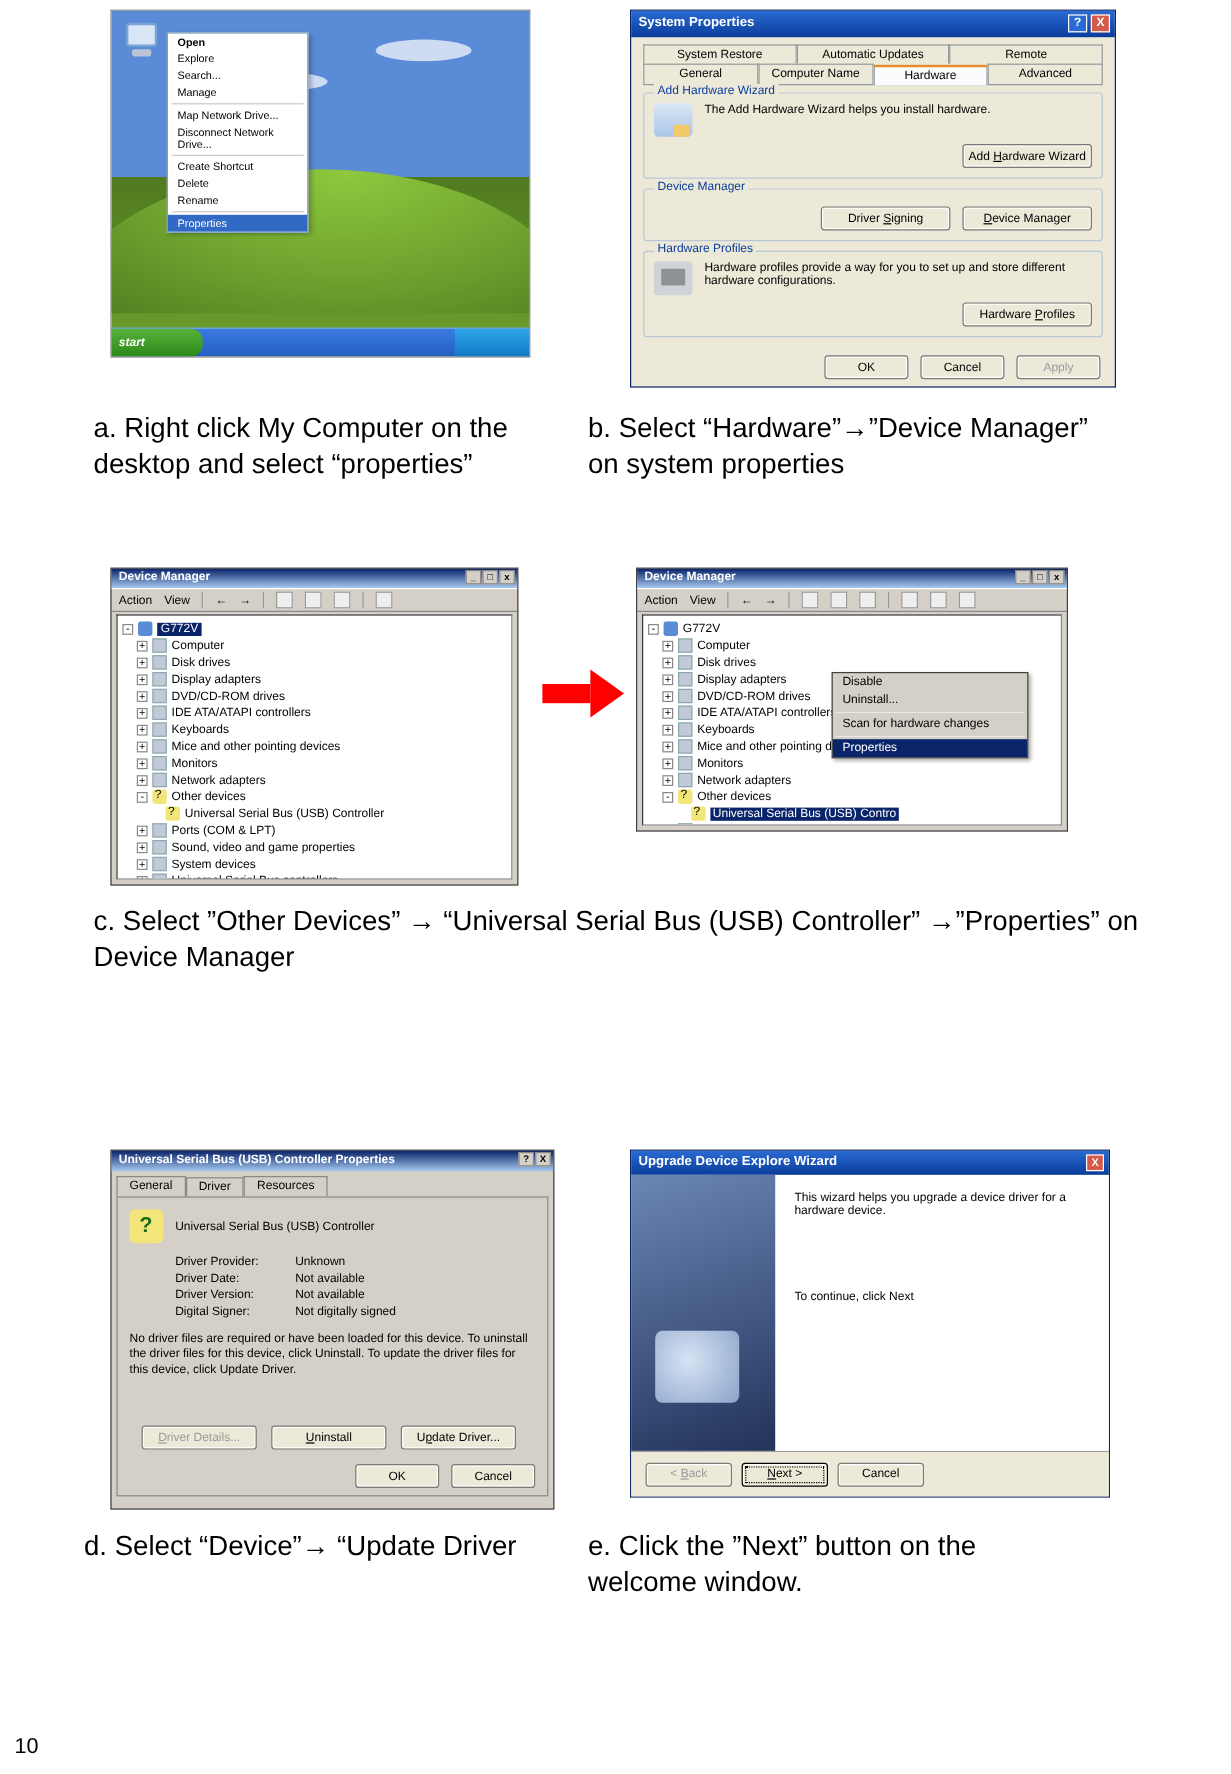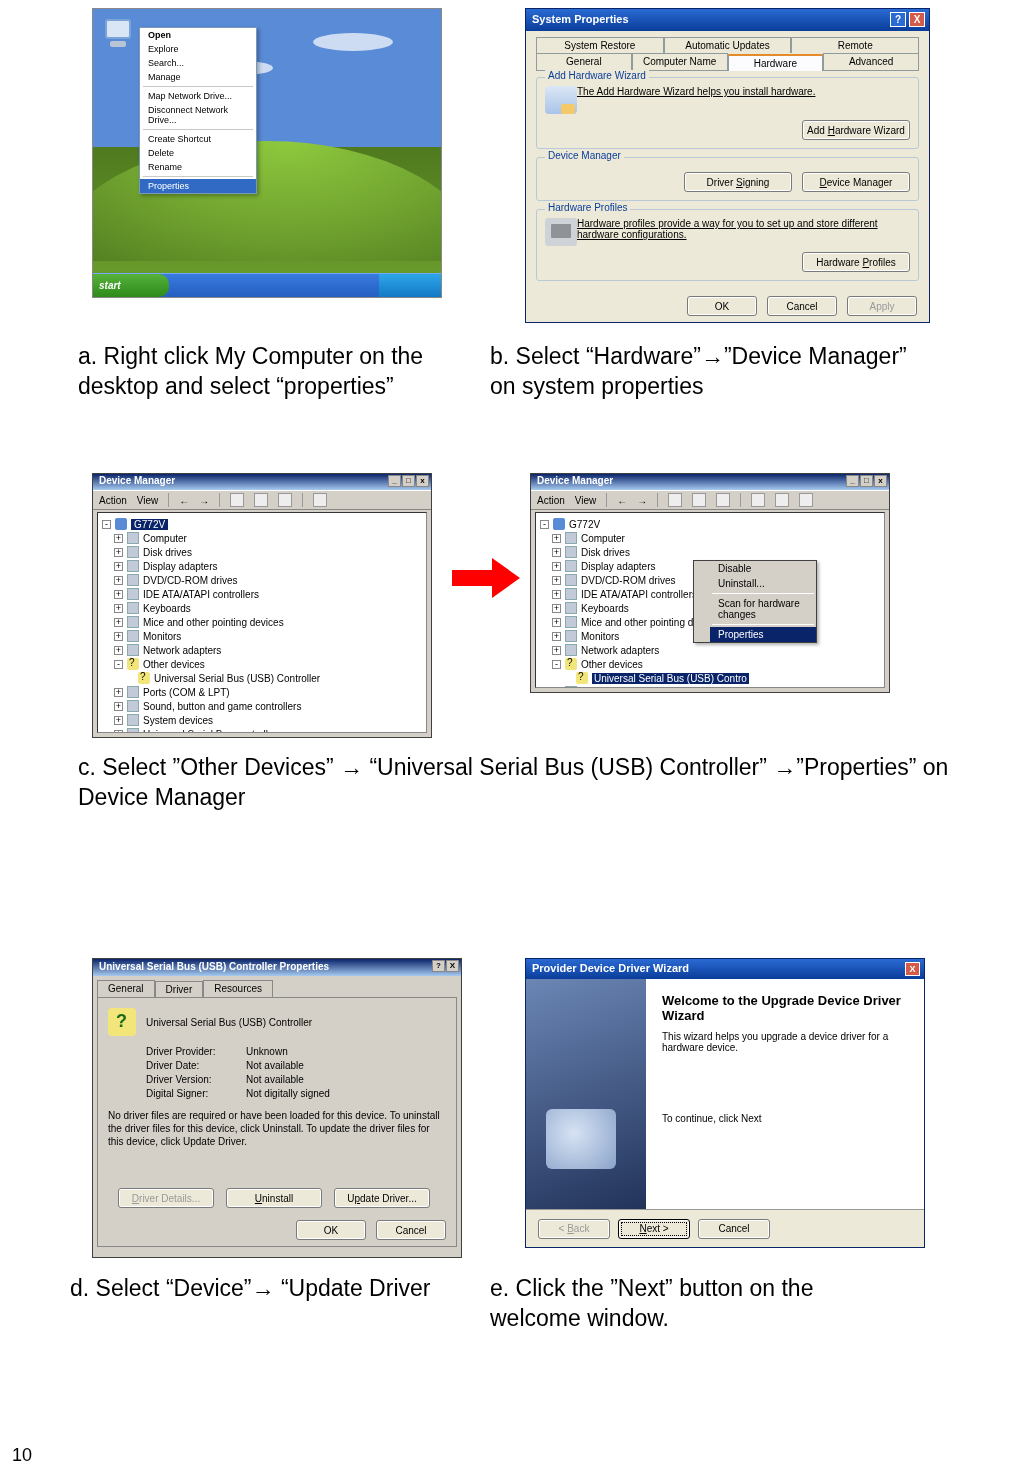--- a/index.html
+++ b/index.html
@@ -64,21 +64,21 @@
   .sp-title .wclose{right:4px;}
   .sp-title .whelp{right:23px;background:#2a6ad3;}
   .sp-body{padding:6px 10px 4px 10px;}
   .sp-tabs{border-bottom:1px solid #919b9c;margin-bottom:6px;}
   .sp-tabrow{display:flex;gap:0;}
   .sp-tab{flex:1;text-align:center;border:1px solid #919b9c;border-bottom:none;
     background:#ece9d8;padding:2px 2px;font-size:10px;position:relative;}
   .sp-tab.sel{background:#fcfcfe;top:1px;border-top:2px solid #e68b2c;}
   .sp-group{border:1px solid #b9c8d8;border-radius:3px;margin:4px 0 8px 0;padding:8px 8px 8px 8px;position:relative;}
   .sp-group .gtitle{position:absolute;top:-8px;left:8px;background:#ece9d8;color:#0a3d9a;padding:0 3px;font-size:10px;}
-  .sp-group .grow{display:flex;align-items:flex-start;text-decoration:underline;}
+  .sp-group .grow{display:flex;gap:10px;align-items:flex-start;}
   .sp-group .gicon{width:32px;height:28px;flex:0 0 32px;}
   .sp-group .gtext{font-size:10px;}
   .sp-btnrow{display:flex;justify-content:flex-end;gap:10px;margin-top:6px;}
   .xp-btn{min-width:108px;height:20px;border:1px solid #7a7a7a;background:#ece9d8;
     border-radius:3px;font-size:10px;display:flex;align-items:center;justify-content:center;
     box-shadow:inset 0 0 0 1px #fff;}
   .xp-btn.disabled{color:#9a9a9a;}
   .sp-foot{position:absolute;left:0;right:0;bottom:6px;display:flex;justify-content:flex-end;gap:10px;padding:0 12px;}
   .sp-foot .xp-btn{min-width:70px;}
   .icon-wiz{background:linear-gradient(#dbe7f5,#a9c4e8);border-radius:4px;position:relative;}
@@ -109,21 +109,21 @@
   .dm-tree .node{display:flex;align-items:center;gap:4px;padding:1px 0;font-size:10px;white-space:nowrap;}
   .dm-tree .d1{padding-left:12px;}
   .dm-tree .d2{padding-left:36px;}
   .dm-tree .exp{width:9px;height:9px;border:1px solid #888;font-size:9px;line-height:7px;text-align:center;flex:0 0 9px;}
   .dm-tree .nic{width:12px;height:12px;flex:0 0 12px;}
   .dm-tree .sel{background:#0a246a;color:#fff;}
   .dm-tree .root .nic{background:#5a8bd6;border-radius:2px;}
   .dm-tree .nic.hw{background:#c2cada;border:1px solid #8aa;} 
   .dm-tree .nic.yl{background:#f2e67a;border-radius:2px;position:relative;}
   .dm-tree .nic.yl::after{content:"?";position:absolute;left:2px;top:-1px;font-size:10px;color:#000;}
-  .dm2 .ctx{position:absolute;left:162px;top:86px;width:124px;background:#d4d0c8;border:1px solid #404040;font-size:10px;z-index:5;box-shadow:2px 2px 3px rgba(0,0,0,.3);padding-left:16px;}
+  .dm2 .ctx{position:absolute;left:162px;top:86px;width:164px;background:#d4d0c8;border:1px solid #404040;font-size:10px;z-index:5;box-shadow:2px 2px 3px rgba(0,0,0,.3);}
   .dm2 .ctx .ci{padding:2px 8px;}
   .dm2 .ctx .cs{height:1px;background:#888;margin:2px 2px;border-top:1px solid #fff;}
   .dm2 .ctx .csel{background:#0a246a;color:#fff;}
 
   .red-arrow{position:absolute;left:452px;top:85px;width:68px;height:40px;}
   .red-arrow .shaft{position:absolute;left:0;top:12px;width:40px;height:16px;background:#f00;}
   .red-arrow .head{position:absolute;left:40px;top:0;width:0;height:0;border-top:20px solid transparent;border-bottom:20px solid transparent;border-left:28px solid #f00;}
 
   .cap-c{position:absolute;left:78px;top:280px;max-width:880px;}
 
@@ -360,21 +360,21 @@
           <span>Universal Serial Bus (USB) Controller</span>
         </div>
       <div class="node d1">
           <span class="exp">+</span>
           <span class="nic hw"></span>
           <span>Ports (COM &amp; LPT)</span>
         </div>
       <div class="node d1">
           <span class="exp">+</span>
           <span class="nic hw"></span>
-          <span>Sound, button and game controllers</span>
+          <span>Sound, video and game properties</span>
         </div>
       <div class="node d1">
           <span class="exp">+</span>
           <span class="nic hw"></span>
           <span>System devices</span>
         </div>
       <div class="node d1">
           <span class="exp">+</span>
           <span class="nic hw"></span>
           <span>Universal Serial Bus controllers</span>
@@ -542,27 +542,26 @@
       </div>
       <div class="up-foot">
         <div class="xp-btn">OK</div>
         <div class="xp-btn">Cancel</div>
       </div>
     </div>
   </div>
 
   <div class="wizard">
     <div class="wz-title">
-      <span>Provider Device Driver Wizard</span>
+      <span>Upgrade Device Explore Wizard</span>
       <span class="wbtn">X</span>
     </div>
     <div class="wz-body">
       <div class="wz-side"></div>
       <div class="wz-main">
-        <div class="h">Welcome to the Upgrade Device Driver Wizard</div>
         <div class="p">This wizard helps you upgrade a device driver for a hardware device.</div>
         <div class="cont">To continue, click Next</div>
       </div>
     </div>
     <div class="wz-foot">
       <div class="xp-btn disabled">
           <span>&lt; <u>B</u>ack</span>
         </div>
       <div class="xp-btn def">
           <span><u>N</u>ext &gt;</span>

